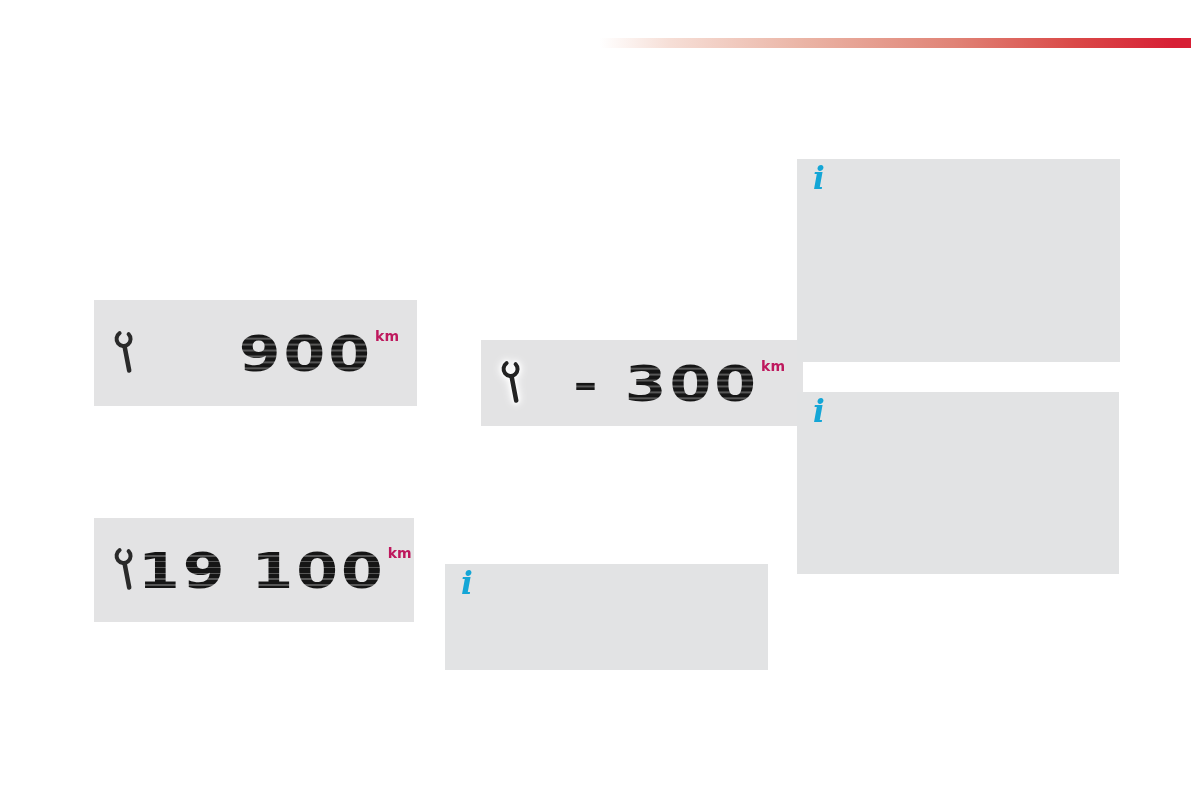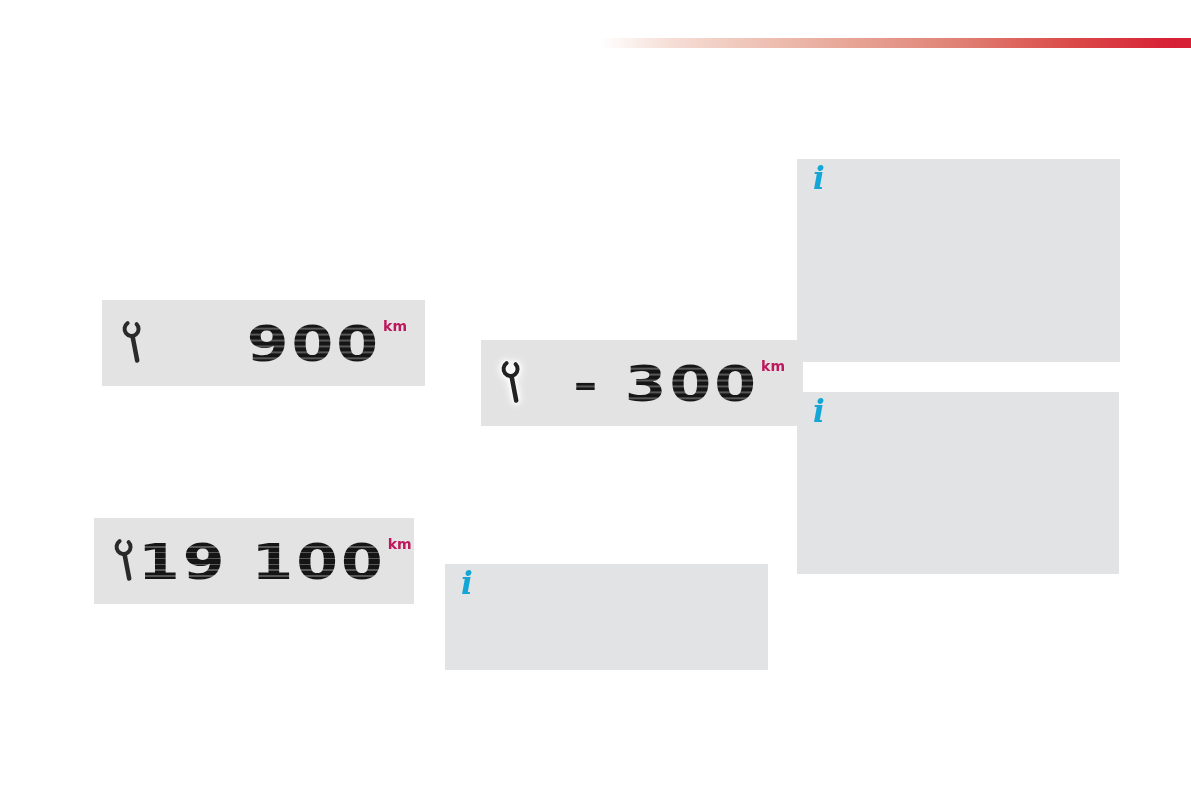--- a/index.html
+++ b/index.html
@@ -19,22 +19,22 @@
       #e08376 60%,
       #da4a48 80%,
       #d71f35 97%);
   }
   .lcd-panel{
     position:absolute;
     background:#e3e3e4;
     display:flex;
     align-items:center;
   }
-  .panel-900 {left:94px; top:300px; width:323px; height:86px;margin-left:8px;}
-  .panel-19100{left:94px; top:518px; width:320px; height:86px;text-align:right;}
+  .panel-900 {left:94px; top:300px; width:323px; height:106px;}
+  .panel-19100{left:94px; top:518px; width:320px; height:104px;text-align:right;}
   .panel-neg300{left:445px;top:340px; width:322px; height:86px;margin-left:36px;}
   .wrench{margin-left:18px;flex:0 0 auto;}
   .wrench svg{display:block;}
   .wrench.glow svg{
     filter:drop-shadow(0 0 1.5px #fff) drop-shadow(0 0 2.5px #fff) drop-shadow(0 0 4px rgba(255,255,255,.95));
   }
   .lcd-right{
     margin-left:auto;
     margin-right:18px;
     display:flex;

